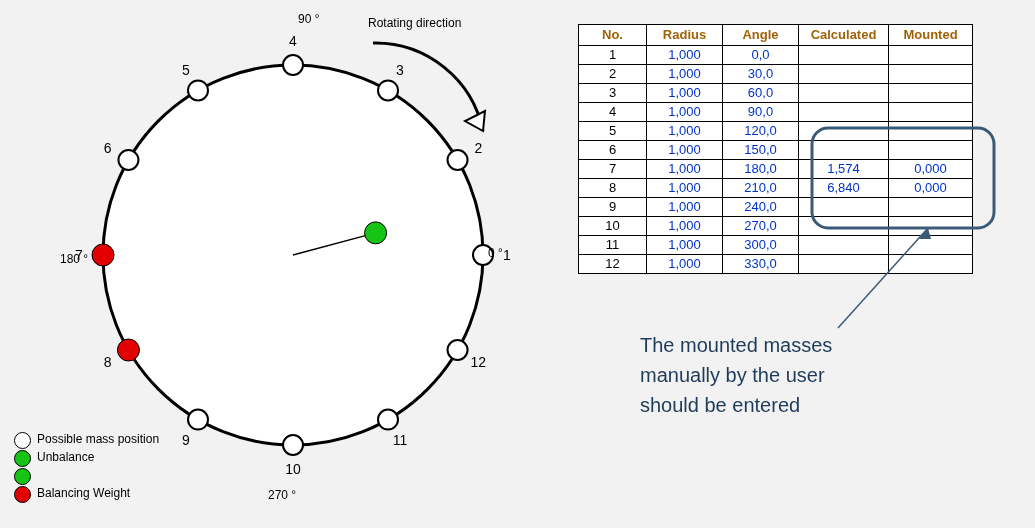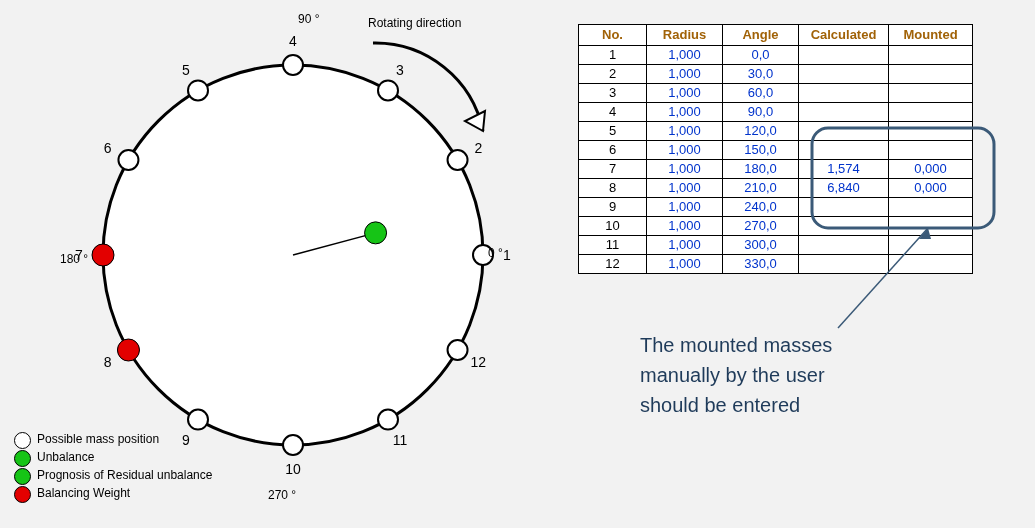--- a/index.html
+++ b/index.html
@@ -84,21 +84,20 @@
       <div class="row">
           <div class="swatch sw-white"></div>
           <span>Possible mass position</span>
         </div>
       <div class="row">
           <div class="swatch sw-green"></div>
           <span>Unbalance</span>
         </div>
       <div class="row">
           <div class="swatch sw-green"></div>
-          <span>Prognosis of Residual unbalance</span>
         </div>
       <div class="row">
           <div class="swatch sw-red"></div>
           <span>Balancing Weight</span>
         </div>
     </div>
   </div>
 
   <div class="table-wrap">
     <table>

